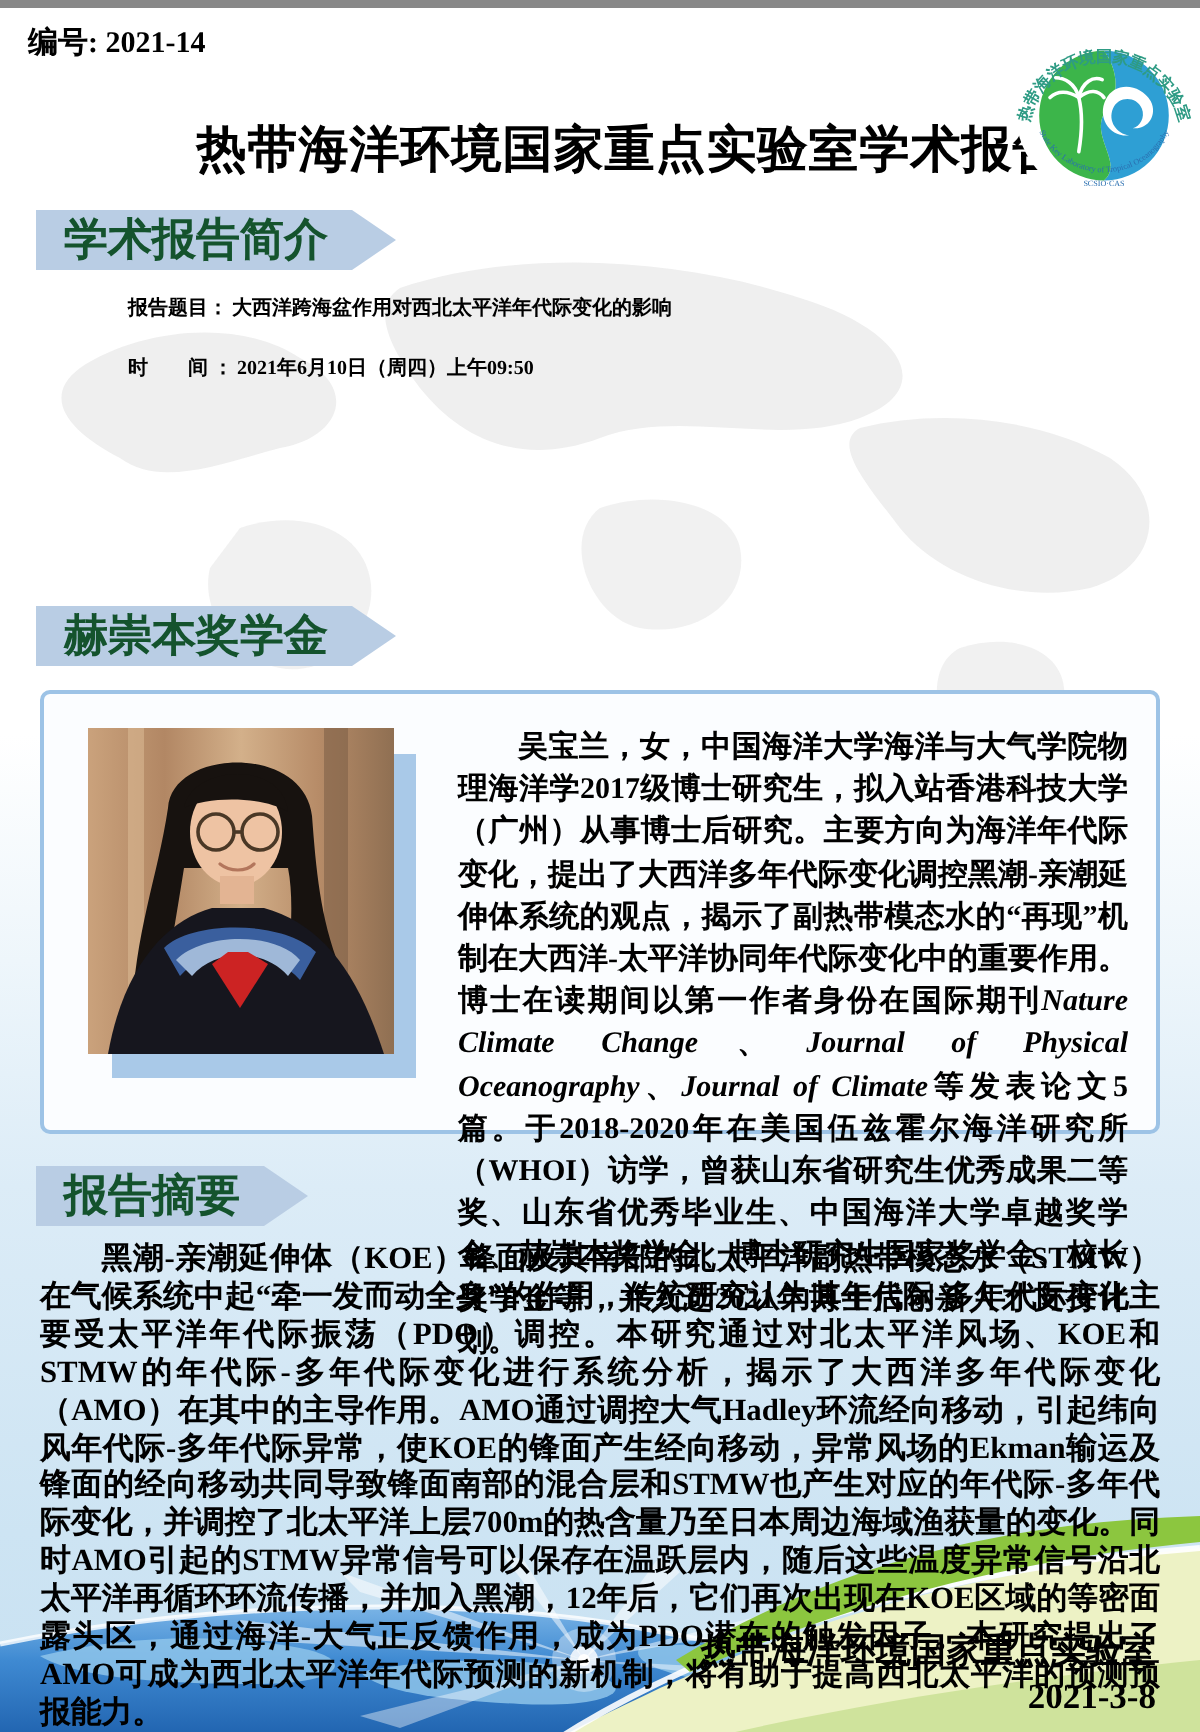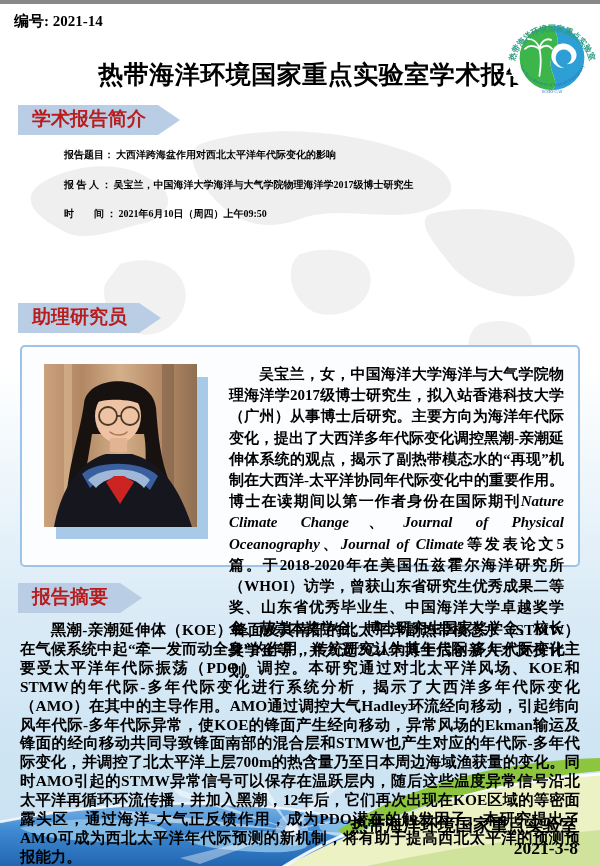--- a/index.html
+++ b/index.html
@@ -8,24 +8,23 @@
     background:linear-gradient(180deg,#ffffff 0%,#ffffff 42%,#eef6fb 55%,#dcecf7 68%,#cde4f3 88%,#c8e1f2 100%);
     font-family:"Liberation Serif","DejaVu Serif",serif;
     color:#000;
   }
   .watermark{position:absolute;top:120px;left:0;width:600px;height:420px;z-index:0;opacity:.55;}
   .layer{position:absolute;z-index:2;}
   .num{top:8px;left:14px;font-size:15px;font-weight:bold;}
   .logo{top:5px;right:3px;width:90px;height:94px;z-index:3;}
   .title{top:54px;left:15px;width:100%;text-align:center;font-size:25px;font-weight:bold;letter-spacing:.5px;}
   .banner{
-    display:inline-block;background:#b9cde4;color:#b91c1c;font-weight:bold;font-size:19px;
+    display:inline-block;background:#b9cde4;color:#14532d;font-weight:bold;font-size:22px;
     line-height:30px;padding:0 34px 0 14px;
     clip-path:polygon(0 0,calc(100% - 22px) 0,100% 50%,calc(100% - 22px) 100%,0 100%);
-    font-family:Liberation Mono, monospace;
   }
   .banner1{top:101px;left:18px;}
   .banner2{top:299px;left:18px;}
   .banner3{top:579px;left:18px;}
   .rows{top:136px;left:64px;width:520px;}
   .info-row{height:29.5px;line-height:29.5px;font-size:10px;font-weight:bold;white-space:nowrap;}
   .info-row .lbl{margin-right:2px;}
   .bio-box{
     top:341px;left:20px;width:560px;height:222px;box-sizing:border-box;
     border:2px solid #9dc3e6;border-radius:5px;background:#fbfdff;
@@ -88,25 +87,24 @@
     </text>
     <text x="50" y="91" font-size="4.5" fill="#2a6fb0" text-anchor="middle">SCSIO·CAS</text>
   </svg>
 
   <div class="layer title">热带海洋环境国家重点实验室学术报告</div>
 
   <div class="layer banner1"><span class="banner">学术报告简介</span></div>
 
   <div class="layer rows" id="info-rows">
       <div class="info-row"><span class="lbl">报告题目：</span><span>大西洋跨海盆作用对西北太平洋年代际变化的影响</span></div>
-      <div class="info-row"><span class="lbl">报 告 人 ：</span><span>吴宝兰，中国海洋大学海洋与大气学院物理海洋学2017级博士研究生</span></div>
       <div class="info-row"><span class="lbl">时　　间 ：</span><span>2021年6月10日（周四）上午09:50</span></div>
     </div>
 
-  <div class="layer banner2"><span class="banner">助理研究员</span></div>
+  <div class="layer banner2"><span class="banner">赫崇本奖学金</span></div>
 
   <div class="layer bio-box">
     <div class="photo-wrap">
       <div class="photo-shadow"></div>
       <svg class="photo" viewBox="0 0 153 163" preserveAspectRatio="none">
         <defs>
           <linearGradient id="curtain" x1="0" y1="0" x2="1" y2="0">
             <stop offset="0" stop-color="#caa27c"></stop>
               <stop offset=".25" stop-color="#b28764"></stop>
             <stop offset=".5" stop-color="#d3b08a"></stop>

